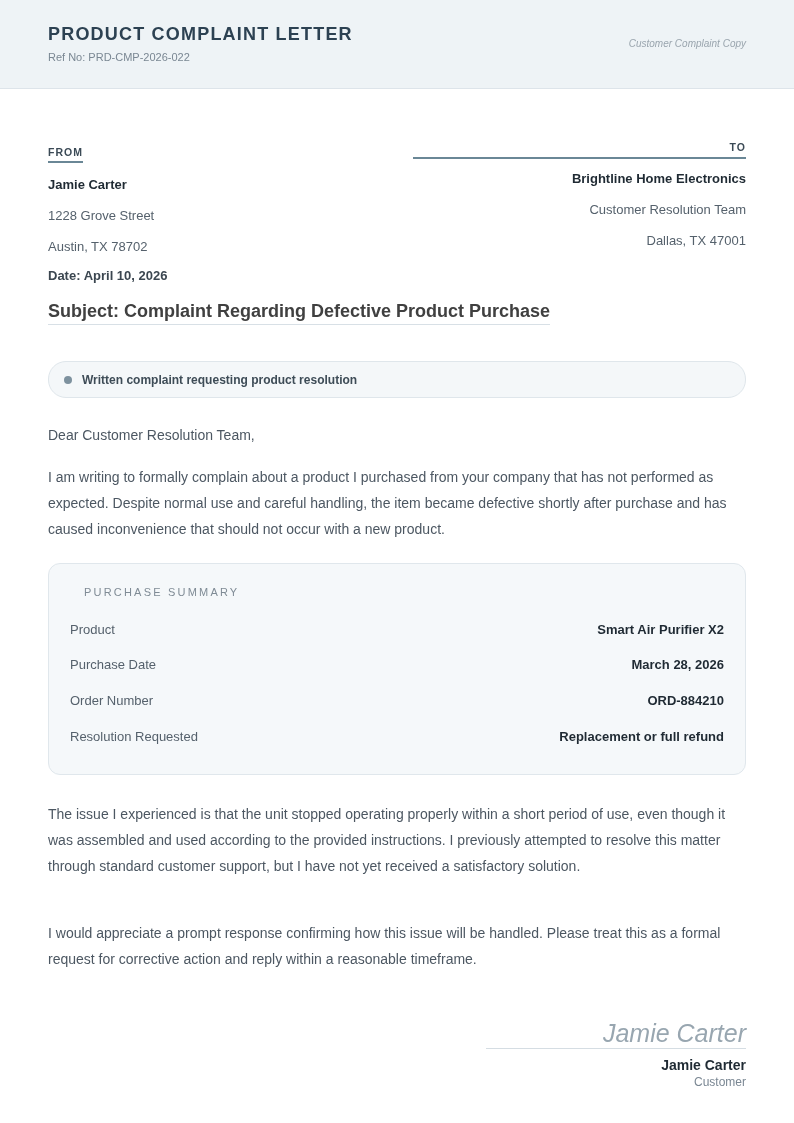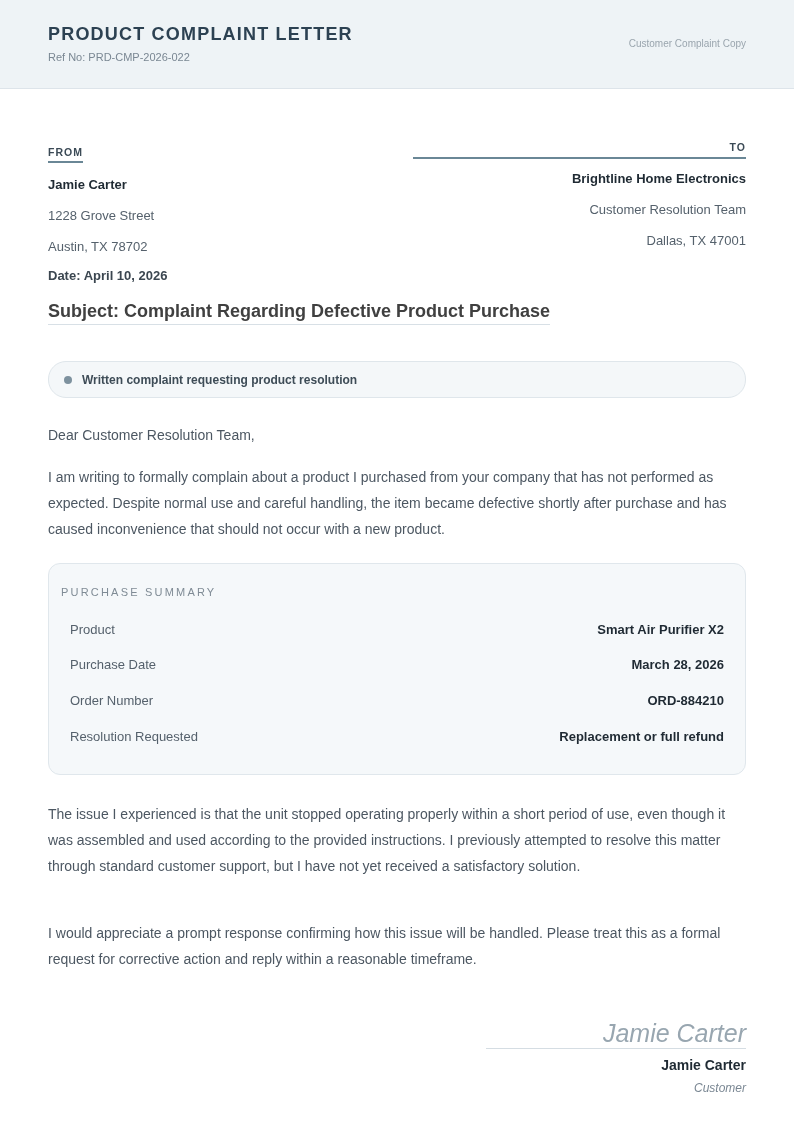--- a/index.html
+++ b/index.html
@@ -2,21 +2,21 @@
 <html><head>
   <meta charset="utf-8">
   <style>
     * { box-sizing: border-box; margin: 0; padding: 0; }
     html, body { width: 794px; height: 1123px; background: #ffffff; }
     body { font-family: "Liberation Sans", "DejaVu Sans", sans-serif; color: #4a5560; position: relative; overflow: hidden; }
 
     .header { position: absolute; left: 0; top: 0; width: 794px; height: 89px; background: #eef3f6; border-bottom: 1px solid #dde4ea; }
     .doc-title { position: absolute; left: 48px; top: 24px; font-size: 18px; font-weight: 700; letter-spacing: 1.2px; color: #2c4152; }
     .ref-no { position: absolute; left: 48px; top: 51px; font-size: 11px; color: #7a8793; }
-    .copy-label { position: absolute; right: 48px; top: 38px; font-size: 10px; color: #9aa5ae; }
+    .copy-label { position: absolute; right: 48px; top: 38px; font-size: 10px; font-style: italic; color: #9aa5ae; }
 
     .from-block { position: absolute; left: 48px; top: 142px; width: 330px; }
     .to-block { position: absolute; right: 48px; top: 137px; width: 333px; text-align: right; }
     .section-label { font-size: 10.5px; font-weight: 700; letter-spacing: 1px; color: #3b4a56; display: inline-block; }
     .from-label { border-bottom: 2px solid #6a8796; padding-bottom: 3px; }
     .to-label-wrap { border-bottom: 2px solid #6a8796; padding-bottom: 2px; }
     .party-name { font-size: 13px; font-weight: 700; color: #1f2a33; margin-top: 14px; }
     .to-block .party-name { margin-top: 12px; }
     .party-line { font-size: 13px; color: #55616c; margin-top: 16px; }
 
@@ -27,29 +27,29 @@
     .pill-dot { position: absolute; left: 15px; top: 14px; width: 8px; height: 8px; border-radius: 50%; background: #7d919e; }
     .pill-text { position: absolute; left: 33px; top: 11px; font-size: 12px; font-weight: 700; color: #3e4c57; }
 
     .para { position: absolute; left: 48px; width: 700px; font-size: 14px; line-height: 26px; color: #4c5762; }
     .greeting { top: 422px; }
     .p1 { top: 464px; }
     .p2 { top: 801px; }
     .p3 { top: 920px; }
 
     .summary { position: absolute; left: 48px; top: 563px; width: 698px; height: 212px; background: #f5f8fa; border: 1px solid #e0e7ec; border-radius: 12px; }
-    .summary-title { position: absolute; left: 12px; top: 22px; font-size: 11px; letter-spacing: 2.2px; color: #7f8b95; }
+    .summary-title { position: absolute; left: 35px; top: 22px; font-size: 11px; letter-spacing: 2.2px; color: #7f8b95; }
     .summary-row { position: absolute; left: 21px; right: 21px; height: 20px; }
     .summary-key { position: absolute; left: 0; font-size: 13px; color: #55616c; }
     .summary-val { position: absolute; right: 0; font-size: 13px; font-weight: 700; color: #1f2a33; }
 
     .signature { position: absolute; right: 48px; top: 1018px; width: 260px; text-align: right; }
     .sig-script { font-size: 25px; font-style: italic; color: #98a6b0; border-bottom: 1px solid #d5dde3; padding-bottom: 0px; line-height: 30px; }
     .sig-name { font-size: 14px; font-weight: 700; color: #1f2a33; margin-top: 8px; }
-    .sig-role { font-size: 12px; color: #7a8793; margin-top: 8px; font-style: italic; }
+    .sig-role { font-size: 12px; color: #7a8793; margin-top: 2px; }
   </style>
 </head>
 <body>
 
 <div class="header">
   <div class="doc-title">PRODUCT COMPLAINT LETTER</div>
   <div class="ref-no">Ref No: PRD-CMP-2026-022</div>
   <div class="copy-label">Customer Complaint Copy</div>
 </div>
 

